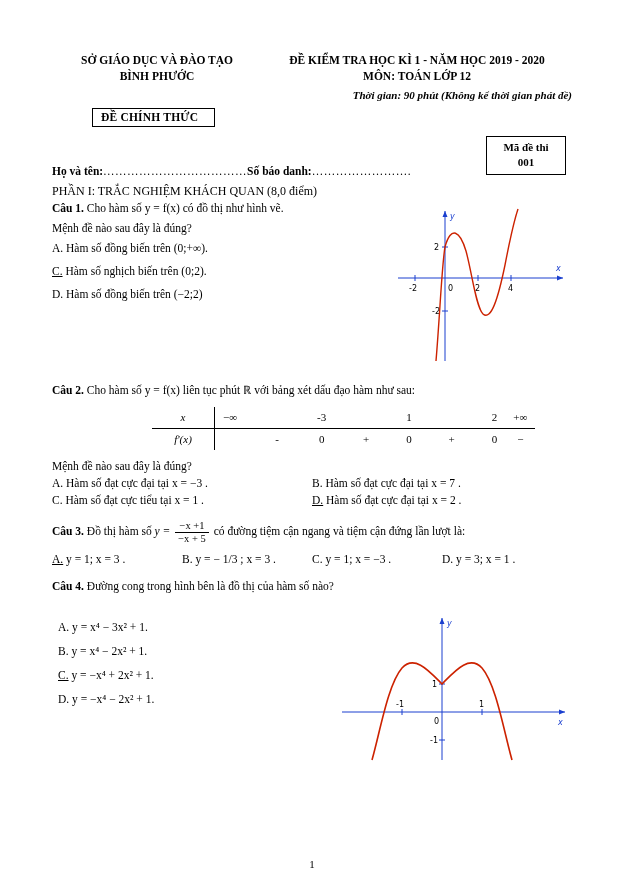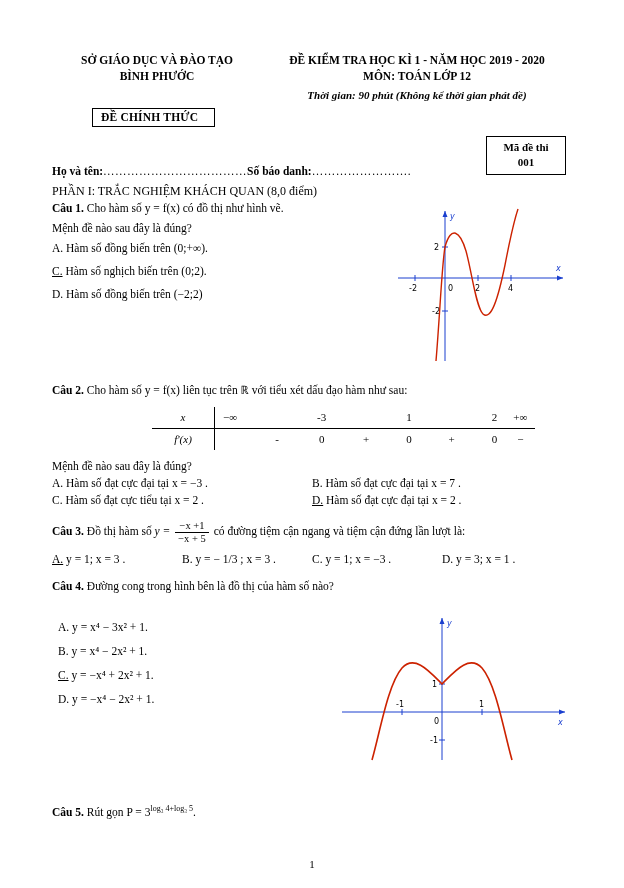--- a/index.html
+++ b/index.html
@@ -40,21 +40,21 @@
     line-height: 16px;
   }
   .hdr-right {
     flex: 1;
     text-align: center;
     font-weight: bold;
     font-size: 11.5px;
     line-height: 16px;
   }
   .hdr-time {
-    text-align: center;
+    text-align: right;
     font-style: italic;
     font-size: 11px;
     margin-top: 3px;
   }
   .chinhthuc {
     position: absolute;
     top: 108px;
     left: 92px;
     border: 1px solid #000;
     padding: 2px 16px 3px 8px;
@@ -254,21 +254,21 @@
       <text x="168" y="68" font-size="8" fill="#1a3fcf" font-style="italic" font-family="DejaVu Sans, sans-serif">x</text>
       <text x="62" y="16" font-size="8" fill="#1a3fcf" font-style="italic" font-family="DejaVu Sans, sans-serif">y</text>
 
       <path d="M 48,158 C 52,110 54,60 57,44 C 63,22 72,28 78,48 C 84,70 88,104 95,111 C 103,118 110,96 117,62 C 122,36 126,18 130,6" fill="none" stroke="#cc2200" stroke-width="1.4"></path>
     </svg>
   </div>
 
   <div class="q" id="q2">
     <div>
       <span class="qlabel">Câu 2.</span>
-      <span>Cho hàm số  y = f(x)  liên tục trên ℝ với tiểu xét dấu đạo hàm như sau:</span>
+      <span>Cho hàm số  y = f(x)  liên tục phút ℝ với bảng xét dấu đạo hàm như sau:</span>
     </div>
 
     <table class="table2">
       <tbody>
           <tr class="rowtop">
         <td class="leftc">x</td>
         <td>−∞</td>
         <td style="width:48px"></td>
         <td>-3</td>
         <td style="width:48px"></td>
@@ -298,21 +298,21 @@
         <span>Hàm số đạt cực đại tại x = −3 .</span>
       </div>
       <div>
         <span>B.</span>
         <span>Hàm số đạt cực đại tại x = 7 .</span>
       </div>
     </div>
     <div class="twocol">
       <div>
         <span>C.</span>
-        <span>Hàm số đạt cực tiểu tại x = 2 .</span>
+        <span>Hàm số đạt cực tiểu tại x = 1 .</span>
       </div>
       <div>
         <span class="und">D.</span>
         <span>Hàm số đạt cực đại tại x = 2 .</span>
       </div>
     </div>
   </div>
 
   <div class="q" id="q3">
     <div>
@@ -386,20 +386,16 @@
       <text x="149" y="95" font-size="8" fill="#000" font-family="DejaVu Sans, sans-serif">1</text>
       <text x="102" y="75" font-size="8" fill="#000" font-family="DejaVu Sans, sans-serif">1</text>
       <text x="100" y="131" font-size="8" fill="#000" font-family="DejaVu Sans, sans-serif">-1</text>
       <text x="228" y="113" font-size="8" fill="#1a3fcf" font-style="italic" font-family="DejaVu Sans, sans-serif">x</text>
       <text x="117" y="14" font-size="8" fill="#1a3fcf" font-style="italic" font-family="DejaVu Sans, sans-serif">y</text>
 
       <path d="M 42,148 C 50,120 58,72 72,56 C 85,42 100,60 112,72 C 124,60 139,42 152,56 C 166,72 174,120 182,148" fill="none" stroke="#cc2200" stroke-width="1.6"></path>
     </svg>
   </div>
 
-  <div class="q" id="q5">
-    <span class="qlabel">Câu 5.</span>
-    <span>Rút gọn  P = 3</span><sup>log₃ 4+log₃ 5</sup><span>.</span>
-  </div>
 
   <div class="pagenum">1</div>
 
 </div>
 
 </body></html>

